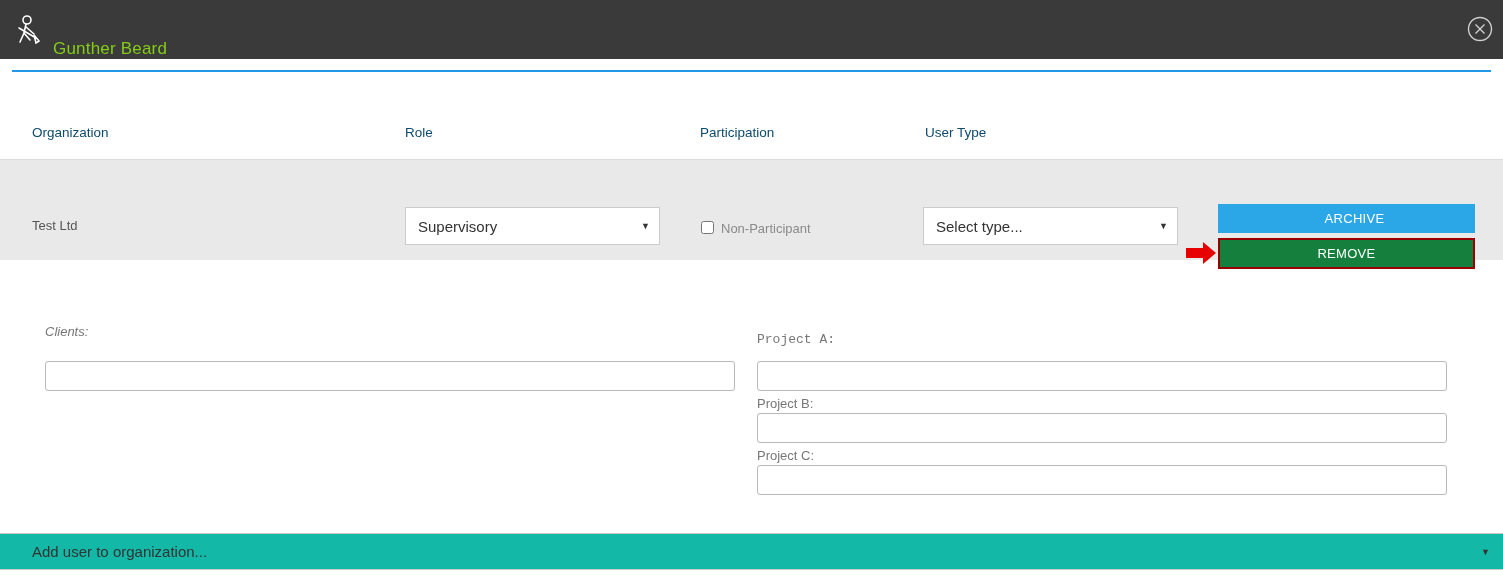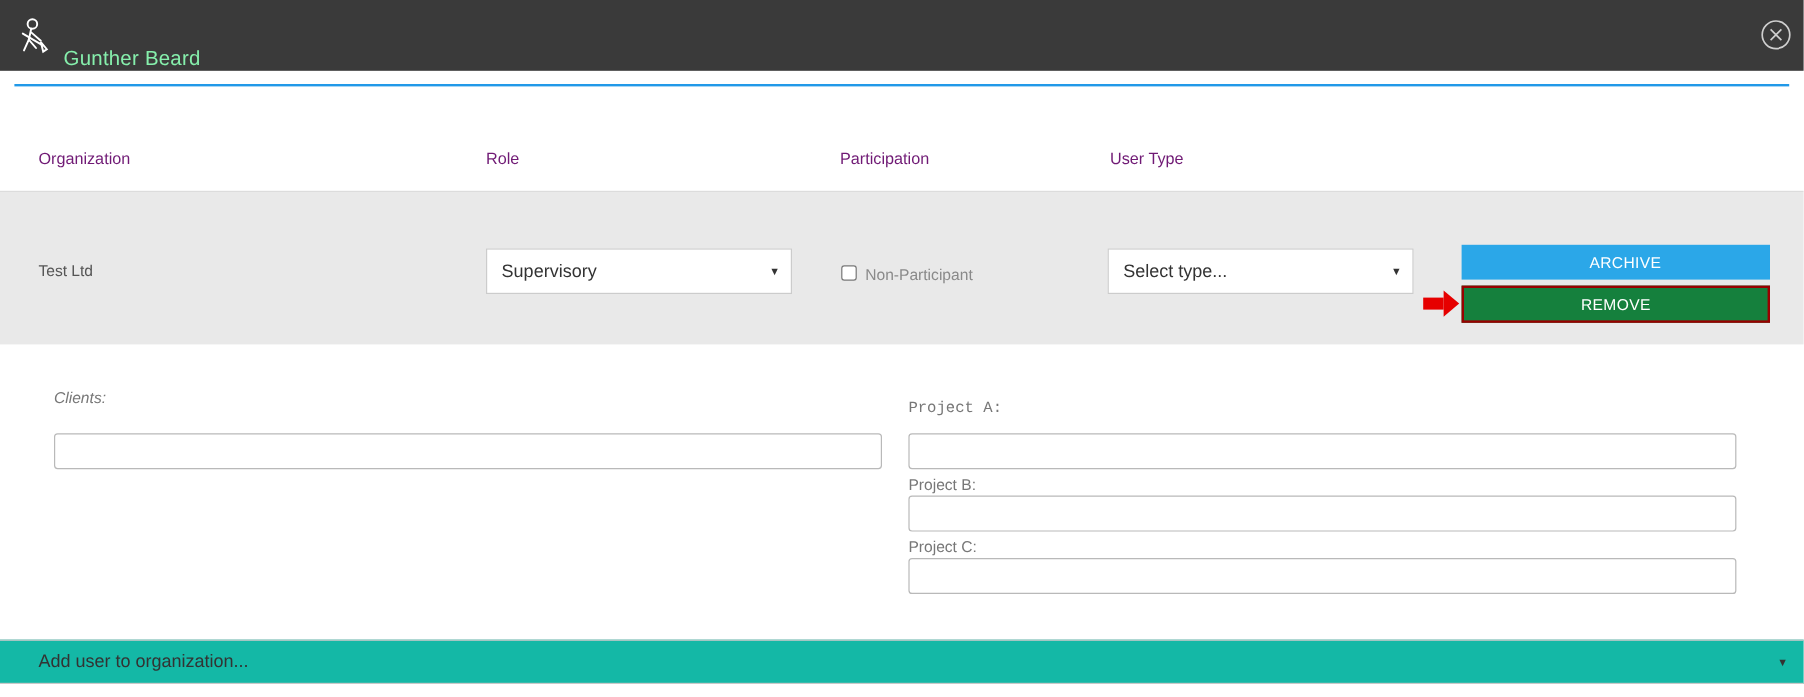--- a/index.html
+++ b/index.html
@@ -10,46 +10,46 @@
     position: relative;
     overflow: hidden;
   }
 
   
   .modal-header {
     position: absolute; top: 0; left: 0; width: 1503px; height: 59px;
     background: #3a3a3a; display: flex; align-items: center;
   }
   .header-icon { margin-left: 14px; width: 30px; height: 32px; flex: 0 0 auto; }
-  .header-title { color: #86efac; font-size: 17px; margin-left: 9px; letter-spacing: 0.2px; margin-top: 39px; }
+  .header-title { color: #84cc16; font-size: 17px; margin-left: 9px; letter-spacing: 0.2px; margin-top: 39px; }
   .close-btn {
     position: absolute; right: 9px; top: 15px; width: 28px; height: 28px;
     background: transparent; border: none; cursor: pointer; padding: 0;
   }
 
   
   .accent-line {
     position: absolute; top: 70px; left: 12px; width: 1479px; height: 2px;
     background: #2199e8;
   }
 
   
   .col-label {
-    position: absolute; top: 125px; font-size: 13.5px; color: #701a75;
+    position: absolute; top: 125px; font-size: 13.5px; color: #0c4a6e;
   }
   .col-org  { left: 32px; }
   .col-role { left: 405px; }
   .col-part { left: 700px; }
   .col-type { left: 925px; }
 
   .sep-top { position: absolute; top: 159px; left: 0; width: 1503px; height: 1px; background: #dcdcdc; }
 
   
   .member-row {
-    position: absolute; top: 160px; left: 0; width: 1503px; height: 127px;
+    position: absolute; top: 160px; left: 0; width: 1503px; height: 100px;
     background: #e9e9e9;
   }
   .org-name {
     position: absolute; left: 32px; top: 58px; font-size: 13px; color: #555555;
   }
   .fake-select {
     position: absolute; height: 38px; background: #ffffff;
     border: 1px solid #cccccc; font-size: 15px; color: #333333;
     display: flex; align-items: center; padding: 0 28px 0 12px; cursor: pointer;
   }

